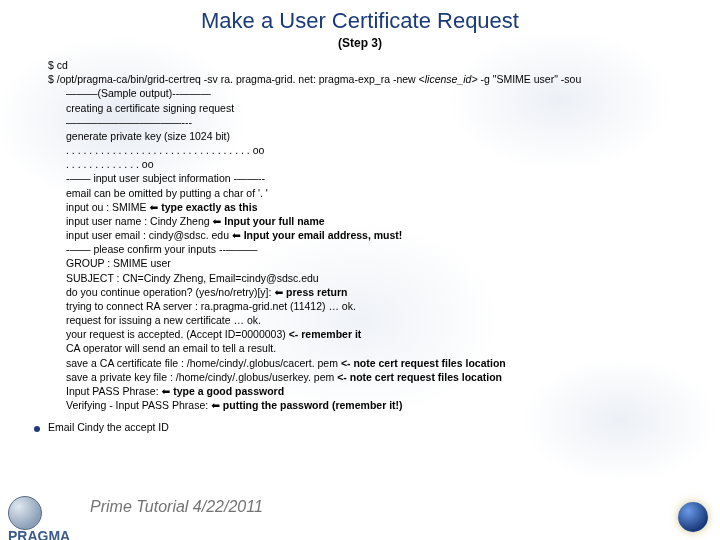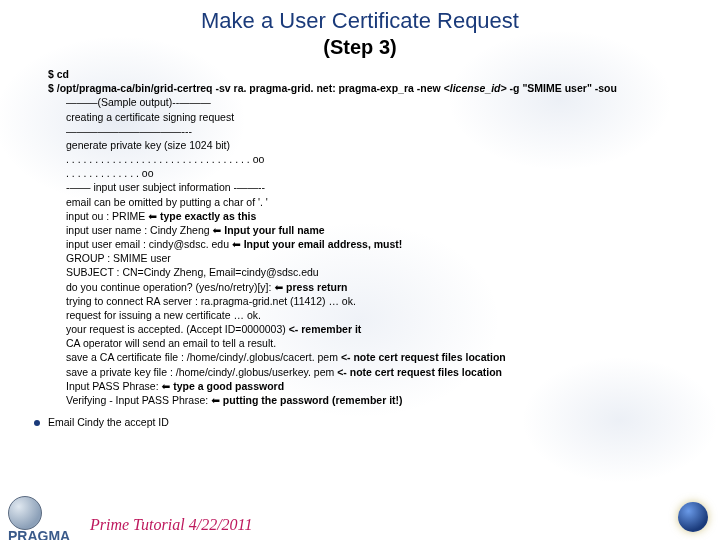--- a/index.html
+++ b/index.html
@@ -28,34 +28,34 @@
     text-align: center;
     font-size: 22px;
     font-weight: normal;
     color: #1a3a7a;
     padding-top: 8px;
   }
   .subtitle {
     position: relative;
     z-index: 1;
     text-align: center;
-    font-size: 20px;
+    font-size: 12px;
     font-weight: bold;
     color: #000;
     margin-top: 2px;
   }
   .content {
     position: relative;
     z-index: 1;
     padding: 8px 30px 0 48px;
     font-size: 10.5px;
     line-height: 1.35;
     color: #000;
   }
-  .cmd { font-weight: bold; }
+  .cmd { font-weight: normal; }
   .indent { padding-left: 18px; }
   .bold { font-weight: bold; }
   .arrow { font-family: Arial; }
   .bullet {
     display: inline-block;
     width: 6px; height: 6px;
     background: #1a3a7a;
     border-radius: 50%;
     margin-right: 8px;
     vertical-align: middle;
@@ -63,24 +63,24 @@
   .footer {
     position: absolute;
     bottom: 6px;
     left: 0; right: 0;
     height: 40px;
     z-index: 1;
   }
   .footer-text {
     position: absolute;
     left: 90px;
-    bottom: 0;
-    font-family: Liberation Serif, serif;
+    bottom: 18px;
+    font-family: Liberation Sans, sans-serif;
     font-size: 16px;
-    color: #be185d;
+    color: #737373;
     font-style: italic;
   }
   .logo-left {
     position: absolute;
     left: 8px; bottom: 4px;
     width: 70px; height: 40px;
     z-index: 1;
   }
   .globe-left {
     width: 32px; height: 32px;
@@ -123,23 +123,24 @@
   </div>
   <div class="indent">
     <div>———(Sample output)--———</div>
     <div>creating a certificate signing request</div>
     <div>———————————---</div>
     <div>generate private key (size 1024 bit)</div>
     <div>. . . . . . . . . . . . . . . . . . . . . . . . . . . . . . . . oo</div>
     <div>. . . . . . . . . . . . . oo</div>
     <div>-—— input user subject information -——--</div>
     <div>email can be omitted by putting a char of '. '</div>
-    <div><span>input ou : PRIME </span><span class="arrow">⬅</span><span class="bold"> type exactly as this</span></div>
+    <div><span>input ou : SMIME </span><span class="arrow">⬅</span><span class="bold"> type exactly as this</span></div>
     <div><span>input user name  : Cindy Zheng </span><span class="arrow">⬅</span><span class="bold"> Input your full name</span></div>
     <div><span>input user email : cindy@sdsc. edu </span><span class="arrow">⬅</span><span class="bold"> Input your email address, must!</span></div>
+    <div>-—— please confirm your inputs --———</div>
     <div>GROUP   : SMIME user</div>
     <div>SUBJECT : CN=Cindy Zheng, Email=cindy@sdsc.edu</div>
     <div><span>do you continue operation? (yes/no/retry)[y]: </span><span class="arrow">⬅</span><span class="bold"> press return</span></div>
     <div>trying to connect RA server : ra.pragma-grid.net (11412) … ok.</div>
     <div>request for issuing a new certificate … ok.</div>
     <div><span>your request is accepted. (Accept ID=0000003) </span><span class="bold">&lt;- remember it</span></div>
     <div>CA operator will send an email to tell a result.</div>
     <div><span>save a CA certificate file : /home/cindy/.globus/cacert. pem </span><span class="bold">&lt;- note cert request files location</span></div>
     <div><span>save a private key file : /home/cindy/.globus/userkey. pem </span><span class="bold">&lt;- note cert request files location</span></div>
     <div><span>Input PASS Phrase: </span><span class="arrow">⬅</span><span class="bold"> type a good password</span></div>

